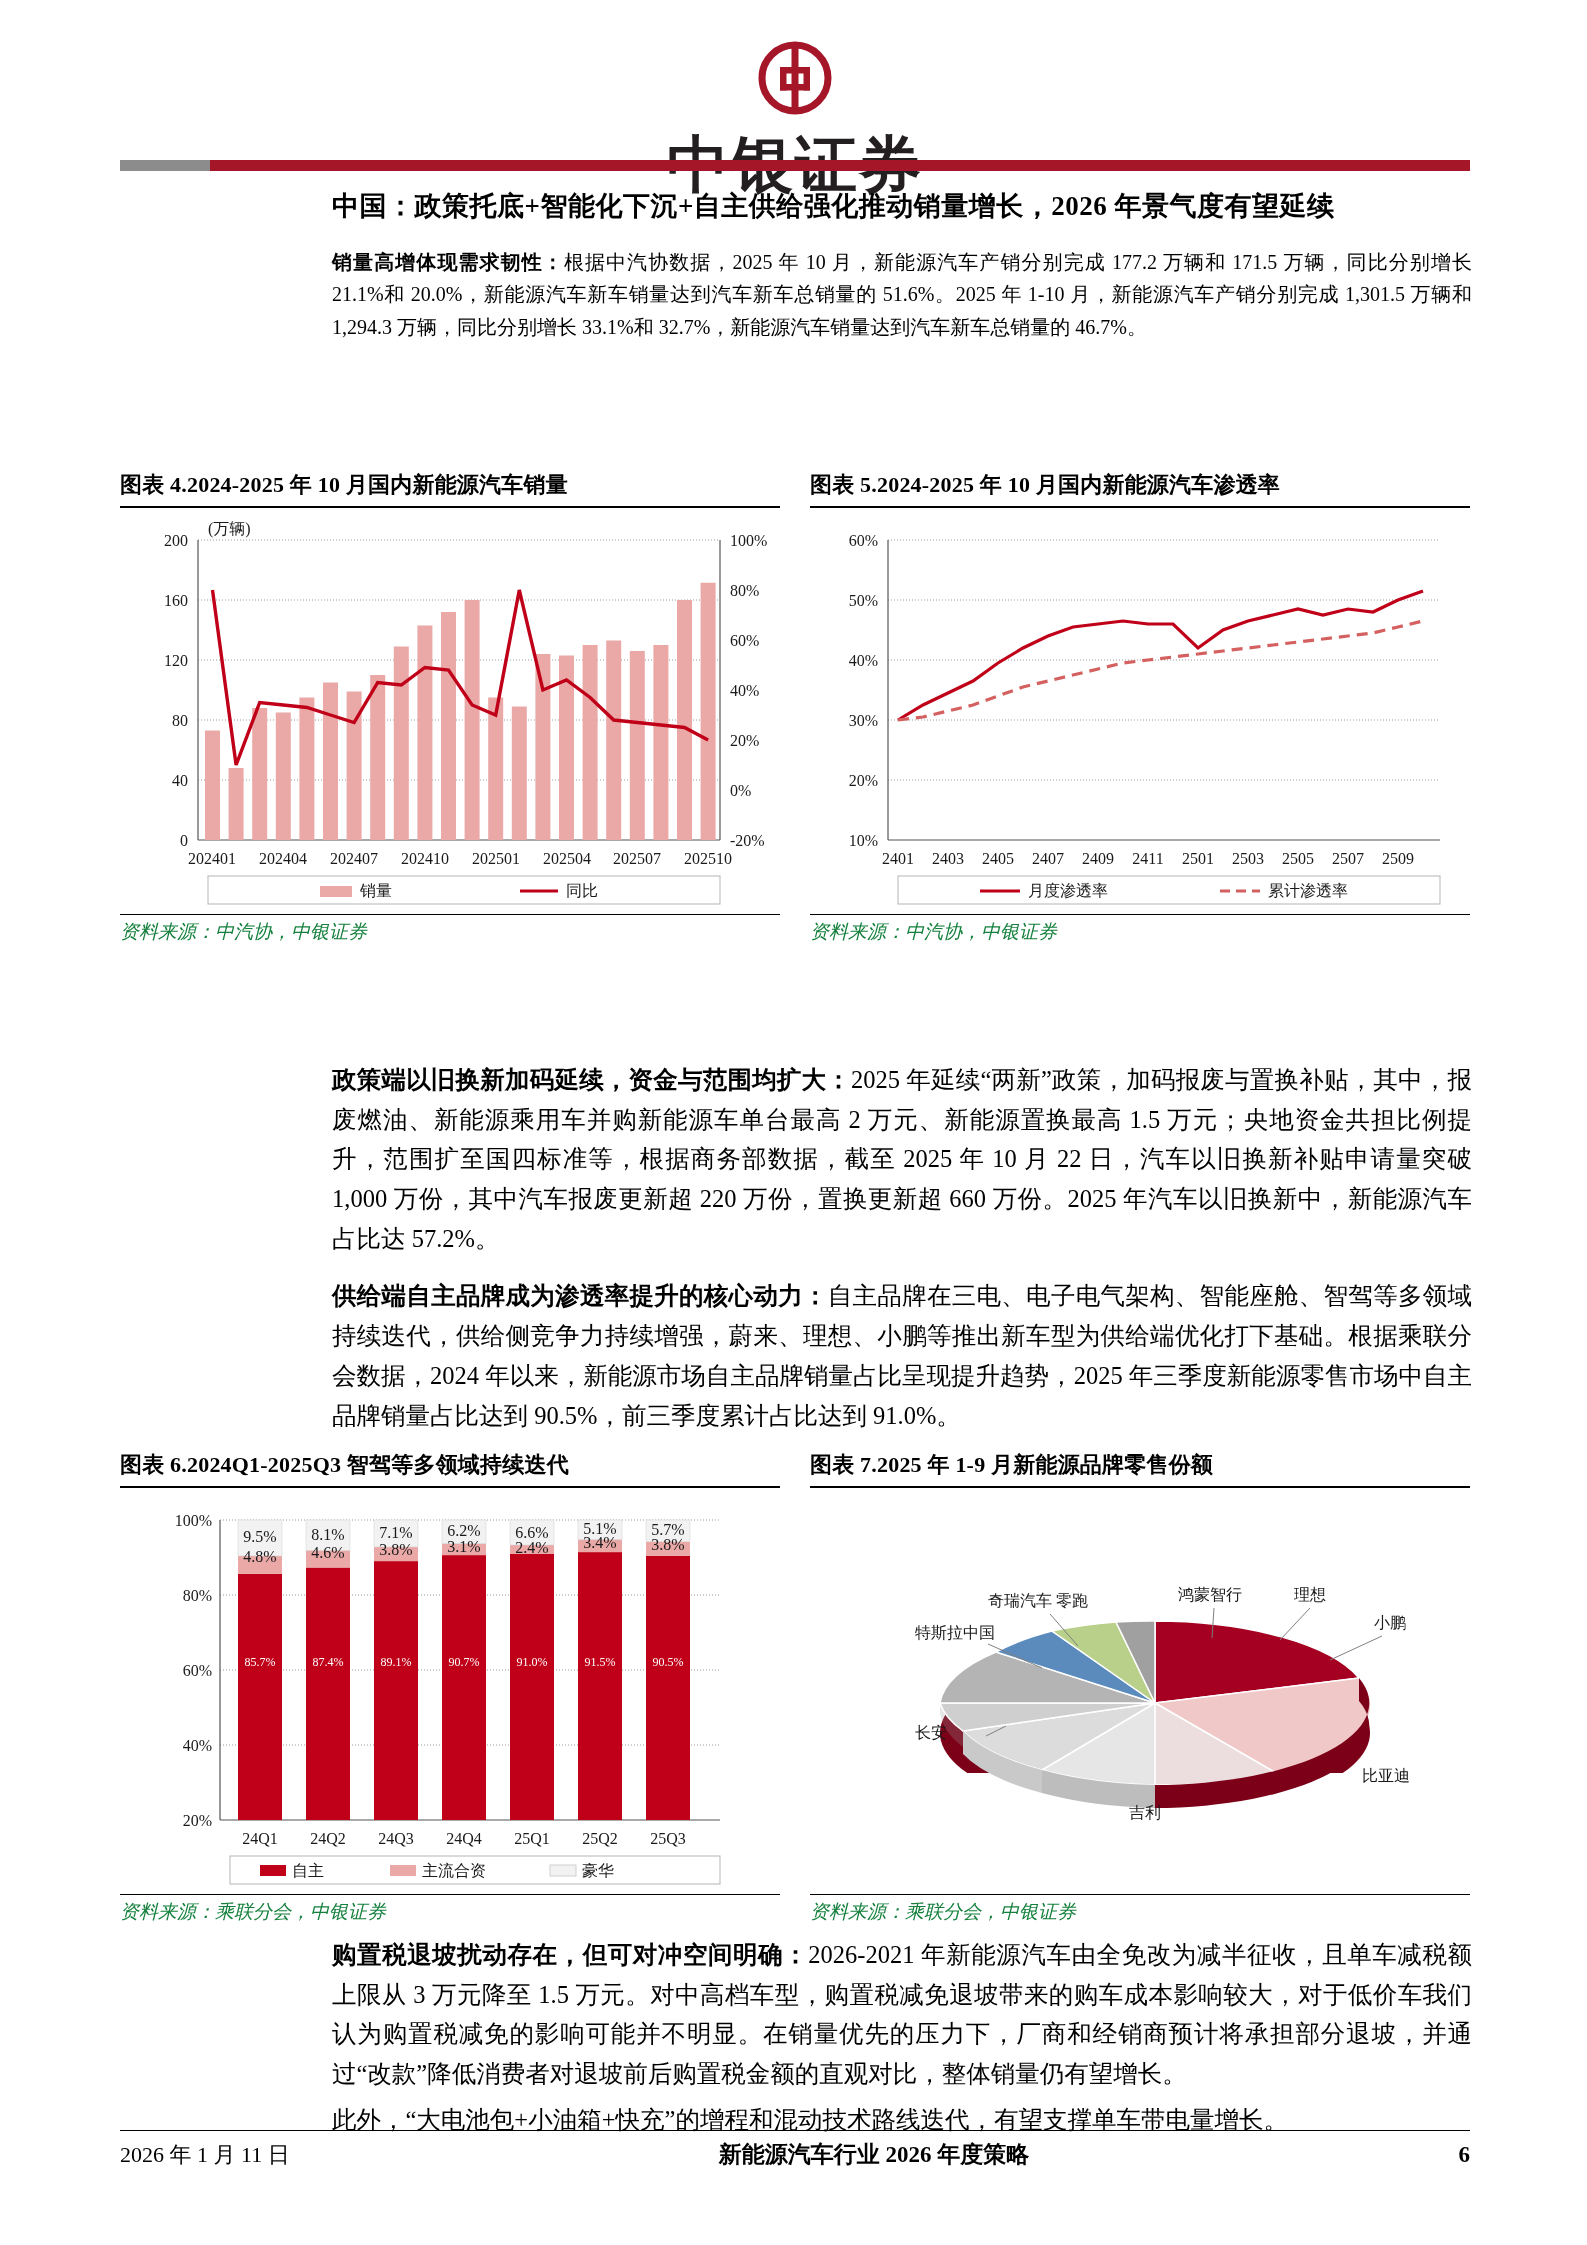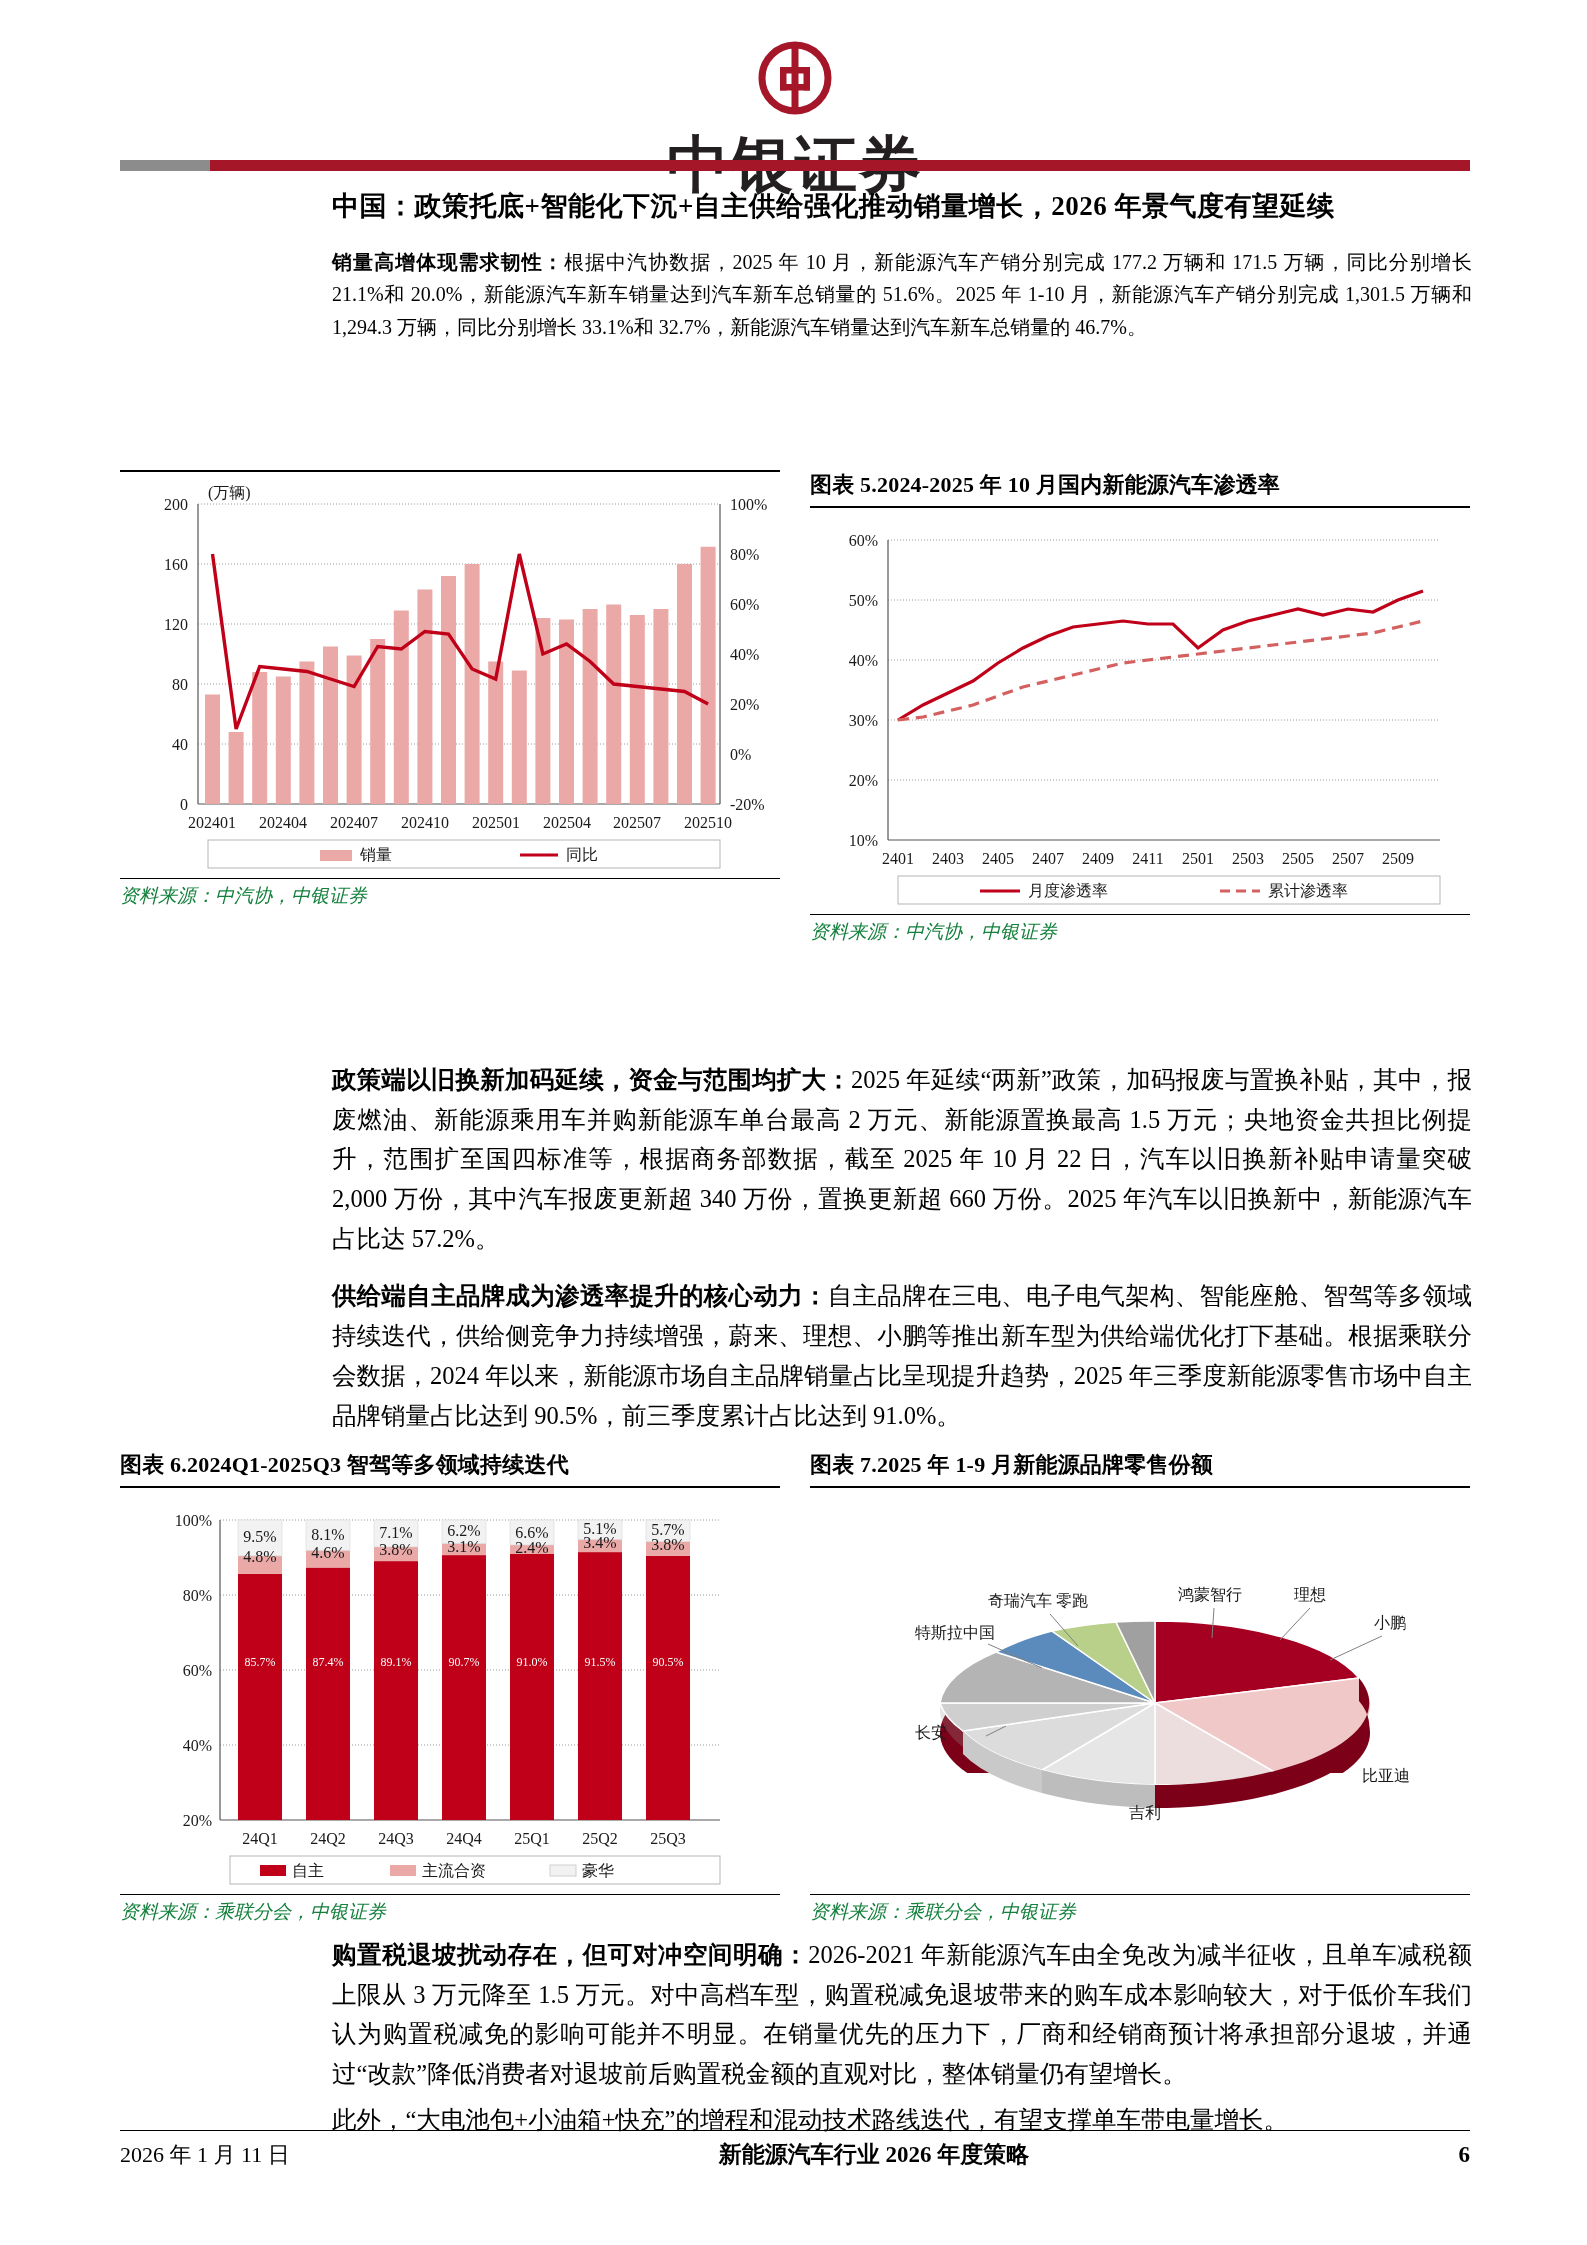--- a/index.html
+++ b/index.html
@@ -87,20 +87,21 @@
     <div class="grey"></div>
     <div class="red"></div>
   </div>
 
   <div class="content">
     <h1 class="section-title">中国：政策托底+智能化下沉+自主供给强化推动销量增长，2026 年景气度有望延续</h1>
     <p class="para"><b>销量高增体现需求韧性：</b><span>根据中汽协数据，2025 年 10 月，新能源汽车产销分别完成 177.2 万辆和 171.5 万辆，同比分别增长 21.1%和 20.0%，新能源汽车新车销量达到汽车新车总销量的 51.6%。2025 年 1-10 月，新能源汽车产销分别完成 1,301.5 万辆和 1,294.3 万辆，同比分别增长 33.1%和 32.7%，新能源汽车销量达到汽车新车总销量的 46.7%。</span></p>
   </div>
 
   <div class="figure" style="left:120px; top:470px; width:660px;">
+    <div class="fig-title">图表 4.2024-2025 年 10 月国内新能源汽车销量</div>
     <div class="fig-rule"></div>
     <div class="fig-body">
       <svg width="660" height="400" viewBox="0 0 660 400">
 
         <g stroke="#9a9a9a" stroke-width="1">
           <line x1="78" y1="32" x2="600" y2="32" stroke-dasharray="1,2"></line>
           <line x1="78" y1="92" x2="600" y2="92" stroke-dasharray="1,2"></line>
           <line x1="78" y1="152" x2="600" y2="152" stroke-dasharray="1,2"></line>
           <line x1="78" y1="212" x2="600" y2="212" stroke-dasharray="1,2"></line>
           <line x1="78" y1="272" x2="600" y2="272" stroke-dasharray="1,2"></line>
@@ -220,21 +221,21 @@
         <line x1="170" y1="383" x2="210" y2="383" stroke="#c00018" stroke-width="3.2"></line>
         <text class="tick-text" x="218" y="388">月度渗透率</text>
         <line x1="410" y1="383" x2="450" y2="383" stroke="#d4605f" stroke-width="3.2" stroke-dasharray="10,6"></line>
         <text class="tick-text" x="458" y="388">累计渗透率</text>
       </svg>
     </div>
     <div class="fig-source">资料来源：中汽协，中银证券</div>
   </div>
 
   <div class="block-text" style="top:1060px;">
-    <p class="indent"><b>政策端以旧换新加码延续，资金与范围均扩大：</b><span>2025 年延续“两新”政策，加码报废与置换补贴，其中，报废燃油、新能源乘用车并购新能源车单台最高 2 万元、新能源置换最高 1.5 万元；央地资金共担比例提升，范围扩至国四标准等，根据商务部数据，截至 2025 年 10 月 22 日，汽车以旧换新补贴申请量突破 2,000 万份，其中汽车报废更新超 340 万份，置换更新超 660 万份。2025 年汽车以旧换新中，新能源汽车占比达 57.2%。</span></p>
+    <p class="indent"><b>政策端以旧换新加码延续，资金与范围均扩大：</b><span>2025 年延续“两新”政策，加码报废与置换补贴，其中，报废燃油、新能源乘用车并购新能源车单台最高 2 万元、新能源置换最高 1.5 万元；央地资金共担比例提升，范围扩至国四标准等，根据商务部数据，截至 2025 年 10 月 22 日，汽车以旧换新补贴申请量突破 1,000 万份，其中汽车报废更新超 220 万份，置换更新超 660 万份。2025 年汽车以旧换新中，新能源汽车占比达 57.2%。</span></p>
     <p class="indent" style="margin-top:18px;"><b>供给端自主品牌成为渗透率提升的核心动力：</b><span>自主品牌在三电、电子电气架构、智能座舱、智驾等多领域持续迭代，供给侧竞争力持续增强，蔚来、理想、小鹏等推出新车型为供给端优化打下基础。根据乘联分会数据，2024 年以来，新能源市场自主品牌销量占比呈现提升趋势，2025 年三季度新能源零售市场中自主品牌销量占比达到 90.5%，前三季度累计占比达到 91.0%。</span></p>
   </div>
 
   <div class="figure" style="left:120px; top:1450px; width:660px;">
     <div class="fig-title">图表 6.2024Q1-2025Q3 智驾等多领域持续迭代</div>
     <div class="fig-rule"></div>
     <div class="fig-body">
       <svg width="660" height="400" viewBox="0 0 660 400">
 
         <g stroke="#9a9a9a" stroke-width="1">

